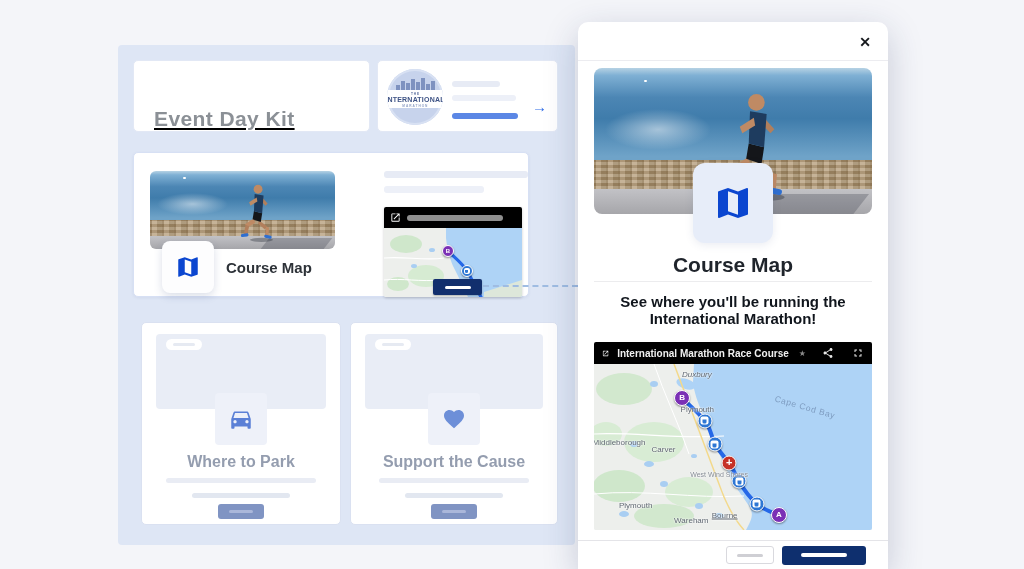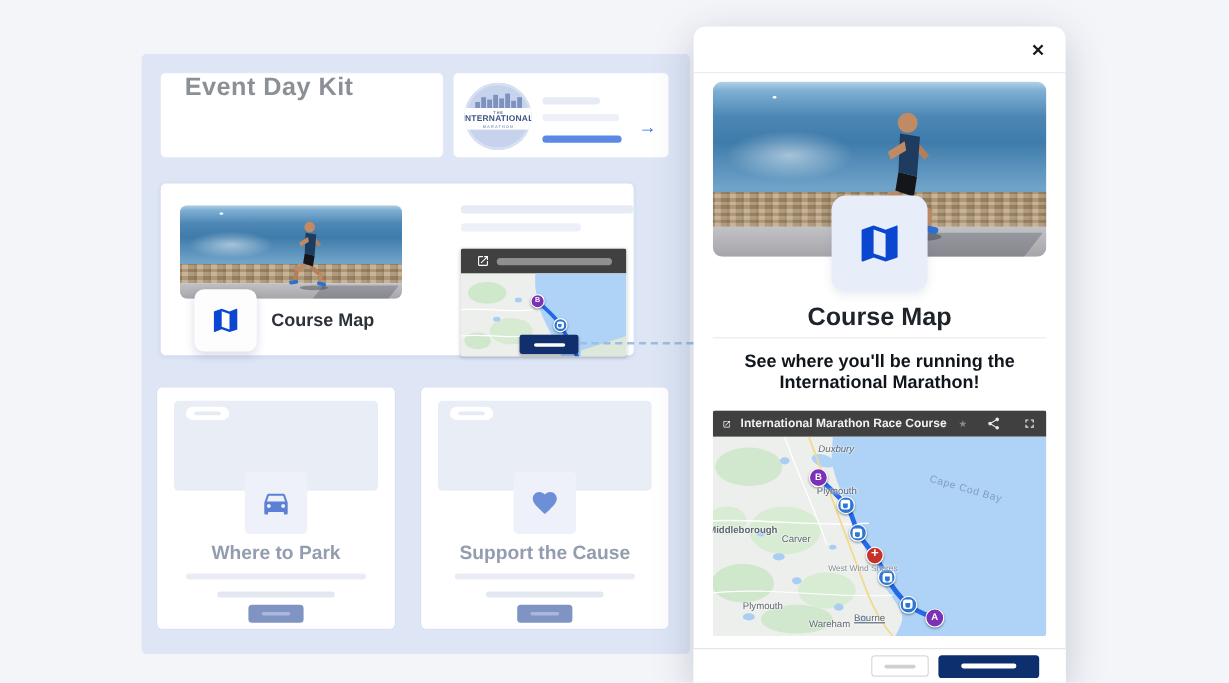--- a/index.html
+++ b/index.html
@@ -3,21 +3,21 @@
 <meta charset="utf-8">
 <style>
   html,body{margin:0;padding:0;}
   body{font-family:"Liberation Sans",sans-serif;background:#f4f5f9;}
   .stage{position:relative;width:1024px;height:569px;overflow:hidden;background:#f4f5f9;}
 
   
   .panel{position:absolute;left:118px;top:45px;width:457px;height:500px;background:#dee6f5;border-radius:4px;}
   .card{position:absolute;background:#fff;border-radius:5px;border:1px solid #e2e8f5;box-sizing:border-box;}
 
-  .hdr-left{left:15px;top:15px;width:237px;height:72px;display:flex;align-items:flex-start;padding-left:20px;}
+  .hdr-left{left:15px;top:15px;width:237px;height:72px;display:flex;align-items:flex-end;padding-left:20px;text-decoration:underline;}
   .evt-title{font-size:21px;font-weight:700;color:#8b9096;letter-spacing:.4px;}
 
   .hdr-right{left:259px;top:15px;width:181px;height:72px;}
   .logo{position:absolute;left:9px;top:8px;width:56px;height:56px;border-radius:50%;background:#c7d3ec;overflow:hidden;box-shadow:inset 0 0 0 2px #d8e1f3;}
   .logo .sky{position:absolute;left:6px;right:6px;top:8px;height:14px;display:flex;align-items:flex-end;gap:1px;justify-content:center;}
   .logo .sky i{display:block;background:#7e92c0;width:4px;}
   .logo .band{position:absolute;left:0;right:0;top:21px;height:18px;background:#fff;display:flex;flex-direction:column;align-items:center;justify-content:center;}
   .logo .t-top{font-size:4px;color:#5a6e9e;letter-spacing:1px;font-weight:700;transform:scale(.8);}
   .logo .t-main{font-size:7px;color:#3e5档:none;color:#3e5385;font-weight:800;letter-spacing:.2px;}
   .logo .t-bot{font-size:4px;color:#8fa0c6;letter-spacing:1.2px;font-weight:700;transform:scale(.8);}
@@ -40,34 +40,34 @@
   .photo .pavement{position:absolute;left:0;top:83%;width:100%;height:17%;background:linear-gradient(180deg,#c2c2c6,#a6a6aa);}
   .photo .shadow-diag{position:absolute;right:4%;bottom:0;width:34%;height:14%;background:rgba(70,75,88,.32);transform:skewX(-38deg);}
   .runner{position:absolute;left:44%;top:13%;height:79%;width:30%;}
 
   .icon-tile-sm{position:absolute;left:28px;top:88px;width:52px;height:52px;background:#fdfdfe;border-radius:8px;box-shadow:0 3px 8px rgba(50,70,130,.18);display:flex;align-items:center;justify-content:center;}
   .course-label{position:absolute;left:92px;top:106px;font-size:15px;font-weight:700;color:#2d3238;}
   .course-lines .l1{position:absolute;left:250px;top:18px;width:144px;height:7px;}
   .course-lines .l2{position:absolute;left:250px;top:33px;width:100px;height:7px;background:#edf0f8;}
 
   .mini-map{position:absolute;left:250px;top:54px;width:138px;height:90px;border-radius:2px;overflow:hidden;box-shadow:0 1px 3px rgba(0,0,0,.2);}
-  .embed-hdr{background:#404040;display:flex;align-items:center;justify-content:center;}
+  .embed-hdr{background:#000000;display:flex;align-items:center;}
   .mini-map .embed-hdr{height:21px;padding:0 6px;gap:6px;}
   .hdr-pill{width:96px;height:6px;background:#8f8f8f;border-radius:3px;}
   .map-body{position:relative;background:#edefec;}
   .mini-map .map-body{height:69px;}
   .map-svg{position:absolute;left:0;top:0;width:100%;height:100%;}
 
   .btn-navy-sm{position:absolute;left:299px;top:126px;width:49px;height:16px;background:#122f6d;border-radius:2px;display:flex;align-items:center;justify-content:center;cursor:pointer;box-shadow:0 1px 2px rgba(0,0,0,.25);}
   .btn-navy-sm i{display:block;width:26px;height:3px;background:#fff;border-radius:2px;}
   .connector{position:absolute;left:483px;top:285px;width:95px;border-top:2px dashed #9fbce2;}
 
   
   .b-card{width:200px;height:203px;border-color:#dae1f1;}
-  .park-card{left:12px;top:277px;}
+  .park-card{left:23px;top:277px;}
   .cause-card{left:232px;top:277px;width:208px;}
   .b-img{position:absolute;left:14px;top:11px;right:14px;height:75px;background:#e9edf6;border-radius:4px;}
   .b-pill{position:absolute;left:10px;top:5px;width:36px;height:11px;background:#fff;border-radius:6px;display:flex;align-items:center;justify-content:center;}
   .b-pill i{display:block;width:22px;height:3px;background:#e6eaf2;border-radius:2px;}
   .b-icon{position:absolute;left:50%;top:70px;transform:translateX(-50%);width:52px;height:52px;background:#eef1f9;border-radius:4px;display:flex;align-items:center;justify-content:center;}
   .b-title{position:absolute;left:0;right:0;top:130px;text-align:center;font-size:16px;font-weight:700;color:#949daf;}
   .b-l1{position:absolute;left:50%;transform:translateX(-50%);top:155px;width:150px;height:5px;background:#e9ecf4;border-radius:3px;}
   .b-l2{position:absolute;left:50%;transform:translateX(-50%);top:170px;width:98px;height:5px;background:#e2e7f0;border-radius:3px;}
   .b-btn{position:absolute;left:50%;transform:translateX(-50%);top:181px;width:46px;height:15px;background:#8094c3;border-radius:3px;display:flex;align-items:center;justify-content:center;cursor:pointer;}
   .b-btn i{display:block;width:24px;height:3px;background:#aab7da;border-radius:2px;}
@@ -376,21 +376,21 @@
           <div class="mk mk-water" style="left: 58.6%; top: 84.3%;">
             <span class="cupbox">
               <span class="cup"></span>
             </span>
           </div>
           <div class="mk mk-start" style="left: 66.5%; top: 91%;">
             <span class="mk-letter">A</span>
           </div>
           <span class="maplabel town" style="left: 37%; top: 6%; font-style: italic;">Duxbury</span>
           <span class="maplabel town" style="left: 35%; top: 27%; padding-left: 12px;">Plymouth</span>
-          <span class="maplabel town" style="left: 9%; top: 47%; font-weight: bold;">Middleborough</span>
+          <span class="maplabel town" style="left: 9%; top: 47%;">Middleborough</span>
           <span class="maplabel town" style="left: 25%; top: 51%; text-align: center;">Carver</span>
           <span class="maplabel small" style="left: 45%; top: 66%;">West Wind Shores</span>
           <span class="maplabel town" style="left: 15%; top: 85%;">Plymouth</span>
           <span class="maplabel town" style="left: 35%; top: 82%; margin-top: 20px;">Wareham</span>
           <span class="maplabel town" style="left: 47%; top: 91%; text-decoration: underline;">Bourne</span>
           <span class="maplabel water-label" style="left: 76%; top: 26%;">Cape Cod Bay</span>
         </div>
     </div>
 
     <div class="m-footer">

